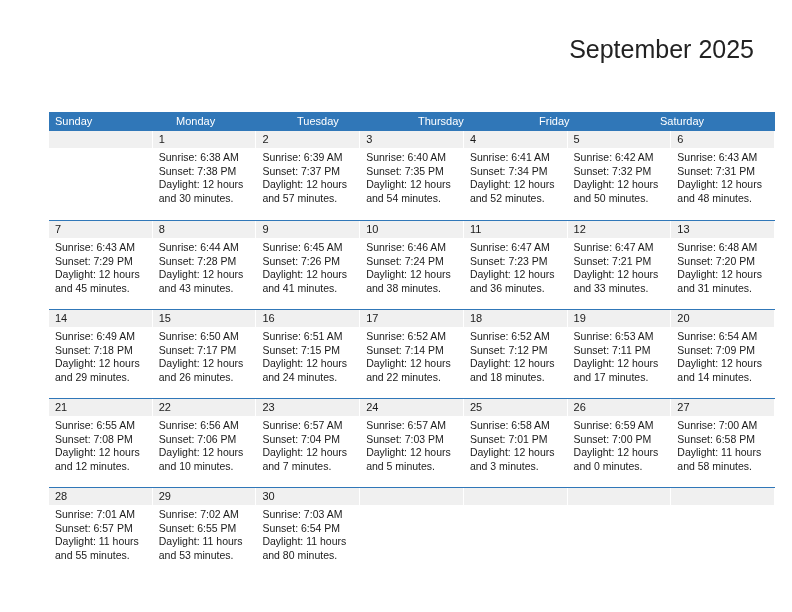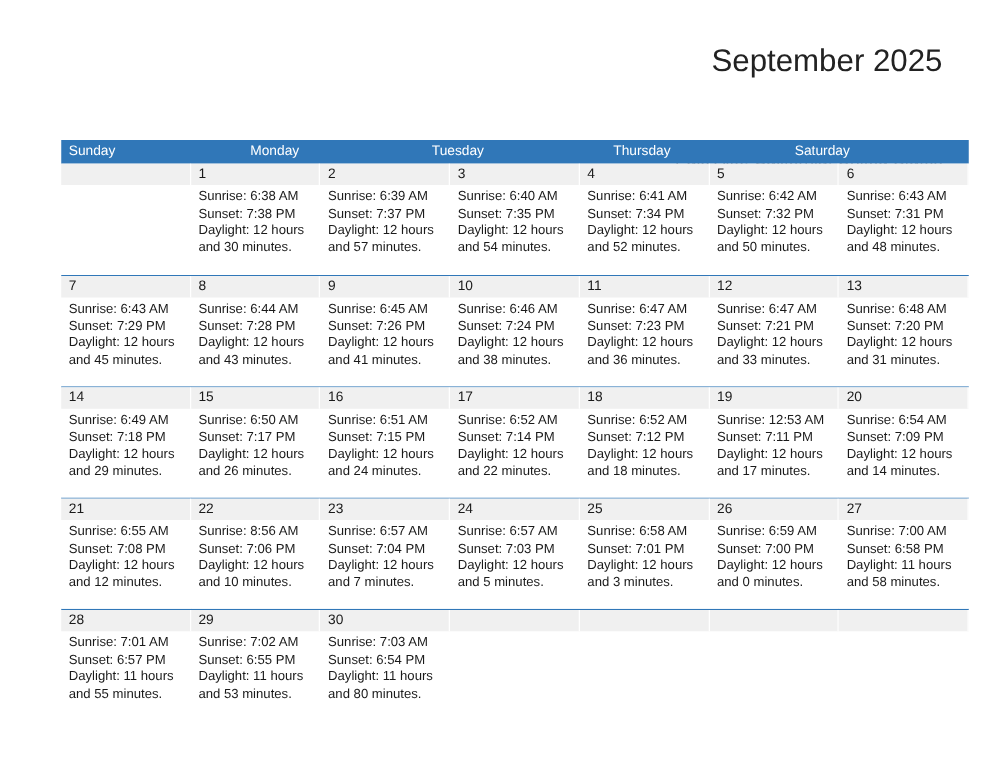--- a/index.html
+++ b/index.html
@@ -154,20 +154,21 @@
     <div class="title">September 2025</div>
     <div class="subtitle">Palo Alto, California, United States</div>
   </div>
 
   <div class="calendar">
     <div class="weekday-row">
       <div class="weekday">Sunday</div>
       <div class="weekday">Monday</div>
       <div class="weekday">Tuesday</div>
       <div class="weekday">Thursday</div>
+      <div class="weekday">Friday</div>
       <div class="weekday">Saturday</div>
     </div>
 
     <div id="weeks-container">
         <div class="week">
           <div class="cell empty">
             <div class="daynum"></div>
           </div>
           <div class="cell">
             <div class="daynum">1</div>
@@ -331,21 +332,21 @@
             <div class="info">
               <div>Sunrise: 6:52 AM</div>
               <div>Sunset: 7:12 PM</div>
               <div>Daylight: 12 hours</div>
               <div>and 18 minutes.</div>
             </div>
           </div>
           <div class="cell">
             <div class="daynum">19</div>
             <div class="info">
-              <div>Sunrise: 12:53 AM</div>
+              <div>Sunrise: 6:53 AM</div>
               <div>Sunset: 7:11 PM</div>
               <div>Daylight: 12 hours</div>
               <div>and 17 minutes.</div>
             </div>
           </div>
           <div class="cell">
             <div class="daynum">20</div>
             <div class="info">
               <div>Sunrise: 6:54 AM</div>
               <div>Sunset: 7:09 PM</div>
@@ -360,21 +361,21 @@
             <div class="info">
               <div>Sunrise: 6:55 AM</div>
               <div>Sunset: 7:08 PM</div>
               <div>Daylight: 12 hours</div>
               <div>and 12 minutes.</div>
             </div>
           </div>
           <div class="cell">
             <div class="daynum">22</div>
             <div class="info">
-              <div>Sunrise: 8:56 AM</div>
+              <div>Sunrise: 6:56 AM</div>
               <div>Sunset: 7:06 PM</div>
               <div>Daylight: 12 hours</div>
               <div>and 10 minutes.</div>
             </div>
           </div>
           <div class="cell">
             <div class="daynum">23</div>
             <div class="info">
               <div>Sunrise: 6:57 AM</div>
               <div>Sunset: 7:04 PM</div>

